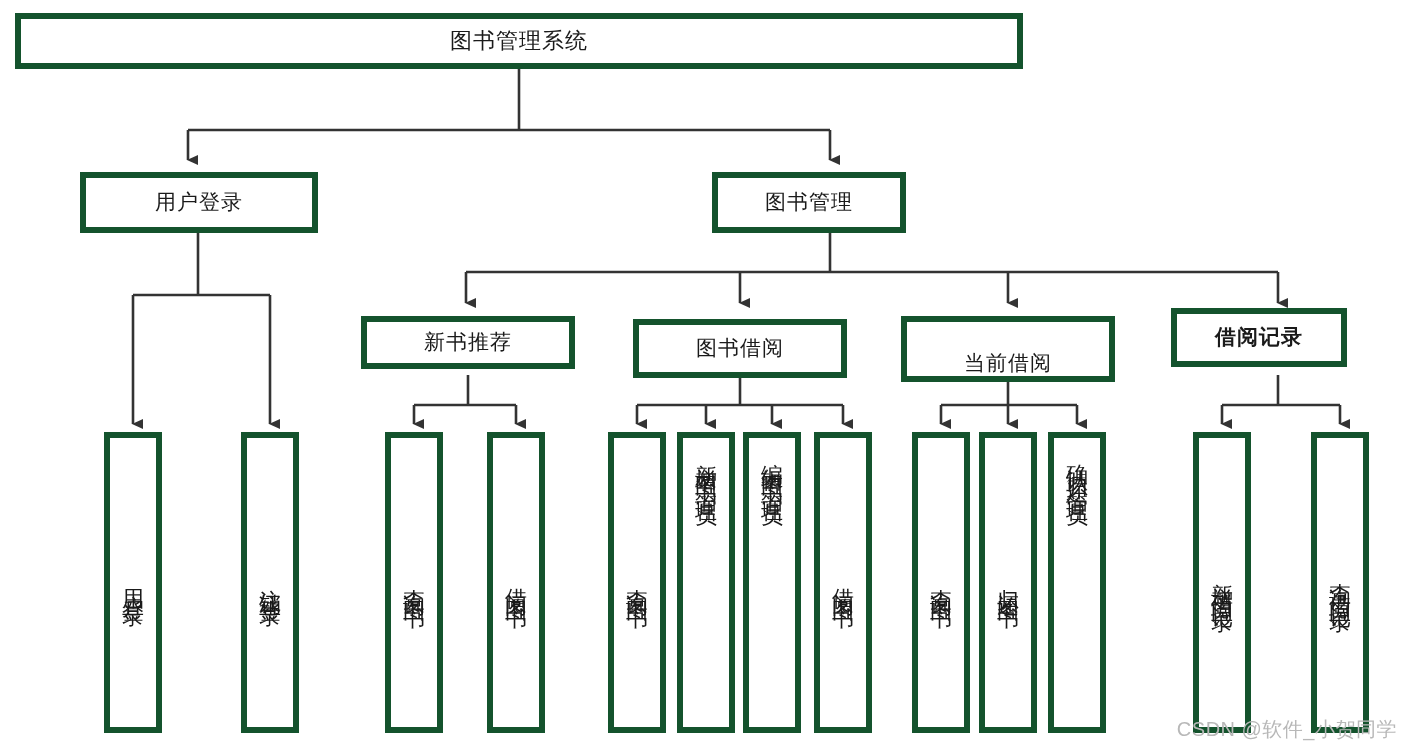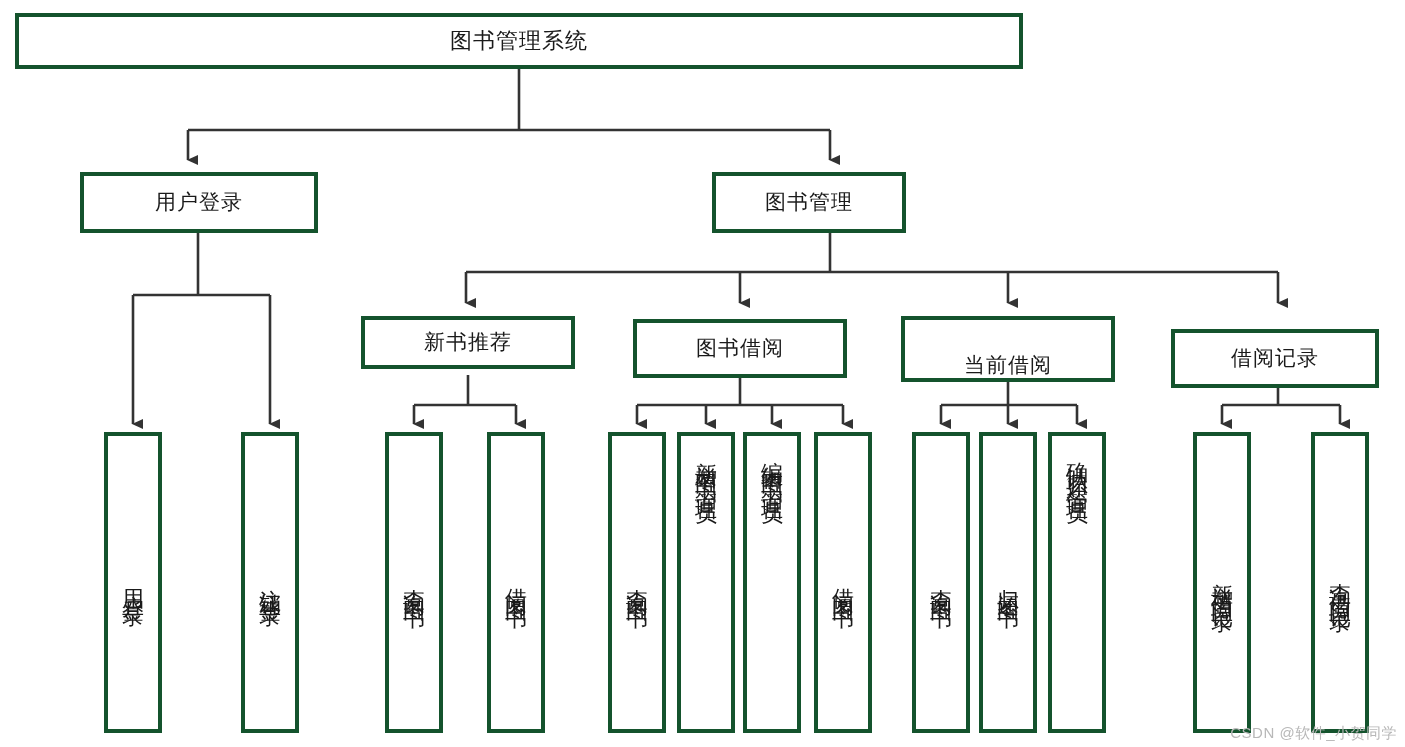--- a/index.html
+++ b/index.html
@@ -17,21 +17,21 @@
   svg.wires{
     position:absolute;
     left:0;top:0;
     width:1405px;height:747px;
     pointer-events:none;
   }
   .node{
     position:absolute;
     box-sizing:border-box;
     background:#ffffff;
-    border:4px solid #14532d;
+    border:6px solid #14532d;
     display:flex;
     align-items:center;
     justify-content:center;
     text-align:center;
   }
   .node .label{
     color:#1a1a1a;
     letter-spacing:1px;
     line-height:1.25;
   }
@@ -56,21 +56,21 @@
   }
   
   .node.v.mid{
     align-items:center;
     padding-top:0;
   }
   .watermark{
     position:absolute;
     right:8px;
     bottom:4px;
-    font-size:15px;
+    font-size:20px;
     color:#b8b8b8;
     white-space:nowrap;
     letter-spacing:0.5px;
   }
 </style>
 </head>
 <body>
 
 <div id="stage">
 
@@ -141,21 +141,21 @@
   </div>
 
   <div class="node h" style="left:633px;top:319px;width:214px;height:59px;">
     <span class="label">图书借阅</span>
   </div>
 
   <div class="node h" style="left:901px;top:316px;width:214px;height:66px;align-items:flex-end;">
     <span class="label">当前借阅</span>
   </div>
 
-  <div class="node h" style="left:1171px;top:329px;width:208px;height:59px;">
+  <div class="node h" style="left:1171px;top:308px;width:176px;height:59px;font-weight:bold;">
     <span class="label">借阅记录</span>
   </div>
 
   <div class="node v mid" style="left:104px;top:432px;width:58px;height:301px;">
     <span class="label">用户登录</span>
   </div>
   <div class="node v mid" style="left:241px;top:432px;width:58px;height:301px;">
     <span class="label">注销登录</span>
   </div>
 

